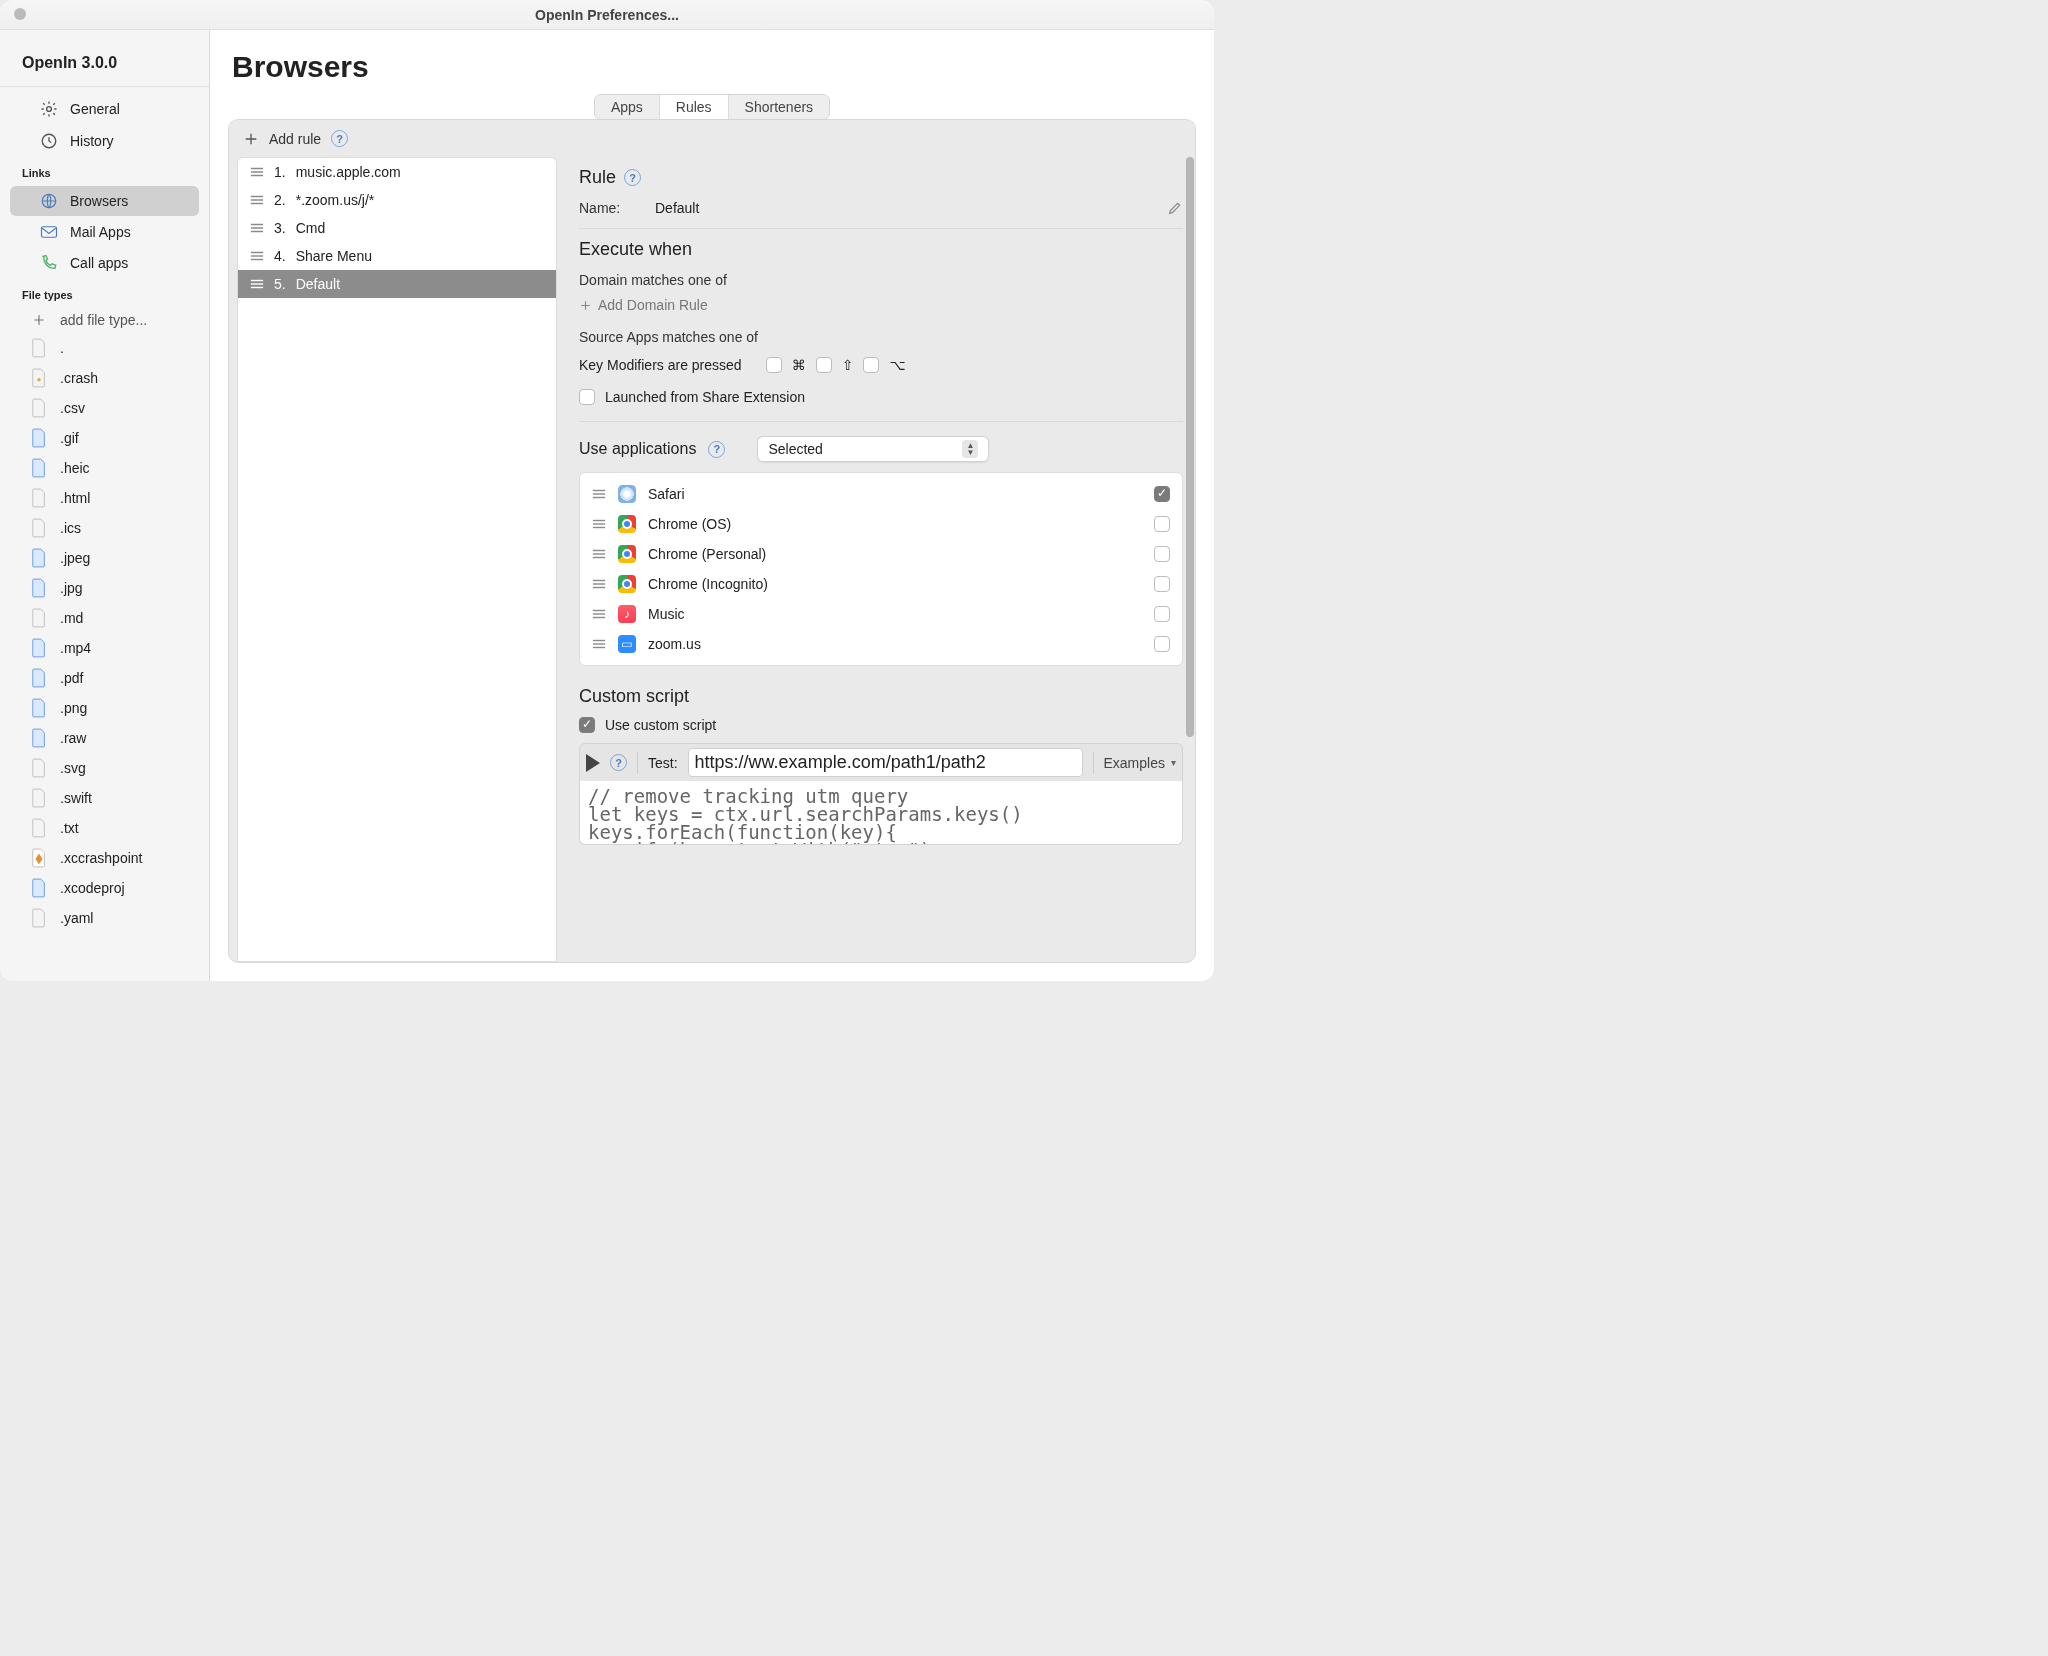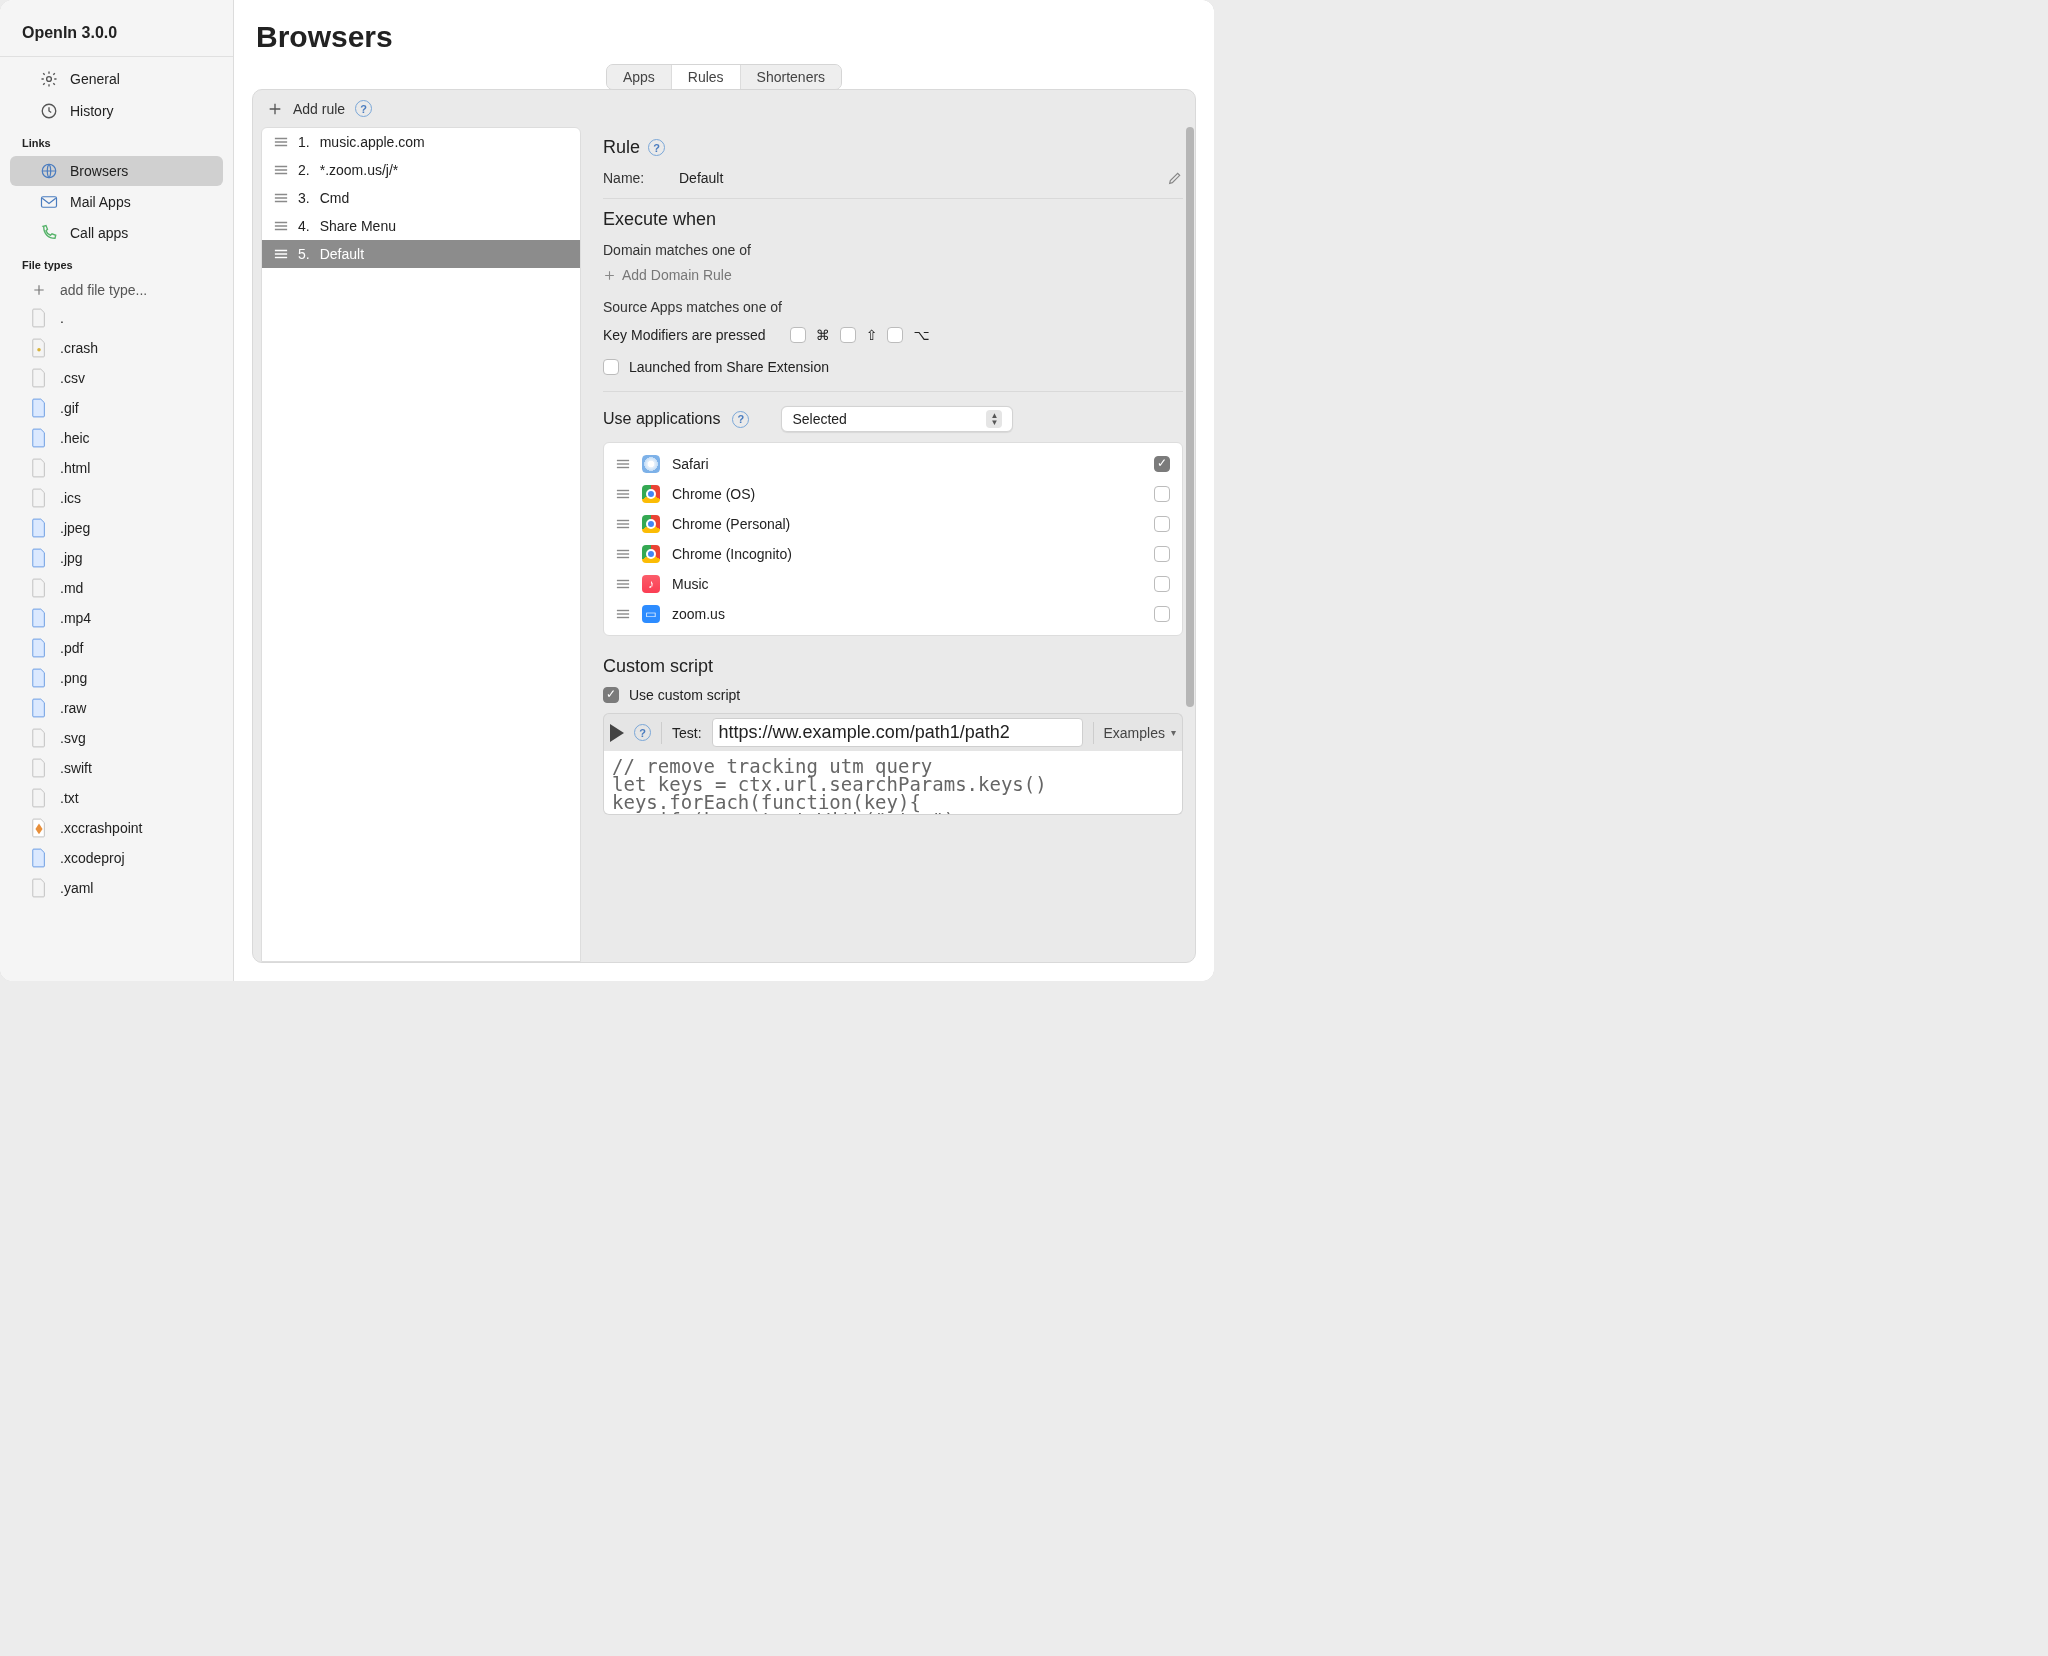--- a/index.html
+++ b/index.html
@@ -35,21 +35,21 @@
     font-weight: 600;
     color:#444;
   }
   .traffic {
     position: absolute; left: 14px; top: 8px;
     display:flex; gap:8px;
   }
   .traffic span{width:12px;height:12px;border-radius:50%;background:#bbb;display:inline-block;}
   .body { flex:1; display:flex; min-height:0;}
   .sidebar {
-    width: 234px;
+    width: 210px;
     background:#f5f5f5;
     border-right:1px solid #dcdcdc;
     display:flex; flex-direction:column;
     padding-top:6px;
     overflow:hidden;
   }
   .app-version{
     padding:18px 22px 14px 22px;
     font-weight:700;
     font-size:16px;
@@ -221,20 +221,26 @@
     padding:6px 8px;line-height:18px;white-space:pre;overflow:hidden;
     height:64px;border-radius:0 0 6px 6px;
   }
   svg{display:block;}
   .ic-drag{width:14px;}
 </style>
 </head>
 <body>
 
 <div class="window">
+  <div class="titlebar">
+    <div class="traffic">
+      <span></span>
+    </div>
+    <span>OpenIn Preferences...</span>
+  </div>
   <div class="body">
 
     <div class="sidebar">
       <div class="app-version">OpenIn 3.0.0</div>
 
       <div class="sb-item general">
         <span class="ic">
           <svg width="18" height="18" viewBox="0 0 24 24" fill="none" stroke="#555" stroke-width="1.8">
               <circle cx="12" cy="12" r="3.2"></circle>
               <path d="M12 2v3M12 19v3M4.2 4.2l2.1 2.1M17.7 17.7l2.1 2.1M2 12h3M19 12h3M4.2 19.8l2.1-2.1M17.7 6.3l2.1-2.1"></path>

